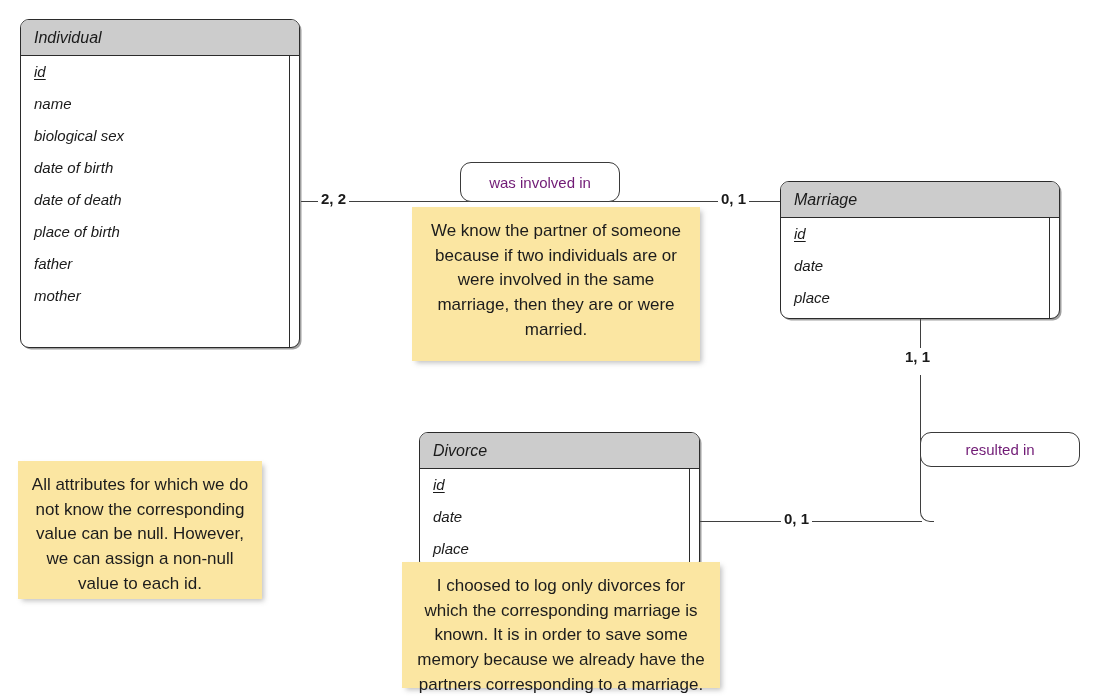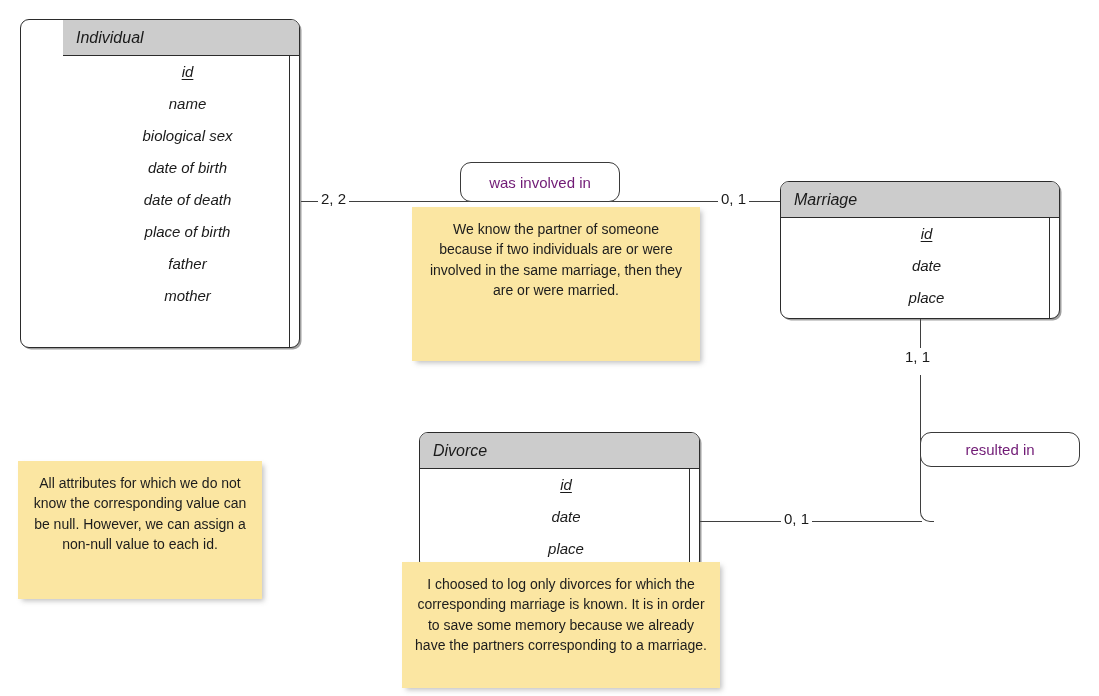--- a/index.html
+++ b/index.html
@@ -40,21 +40,20 @@
     padding-left: 13px;
     font-style: italic;
     font-size: 16px;
     color: #1a1a1a;
     white-space: nowrap;
   }
   .entity-body {
     position: relative;
     box-sizing: border-box;
     height: calc(100% - 36px);
-    text-align: center;
   }
   
   .entity-body::after {
     content: "";
     position: absolute;
     top: 0;
     bottom: 0;
     right: 9px;
     width: 0;
     border-left: 1.3px solid #2b2b2b;
@@ -109,29 +108,30 @@
     background: transparent;
   }
   .card {
     position: absolute;
     font-size: 15px;
     color: #1a1a1a;
     background: #ffffff;
     padding: 0 3px;
     white-space: nowrap;
     z-index: 4;
+    font-weight: bold;
   }
 
   
   .note {
     position: absolute;
     box-sizing: border-box;
     background: #fbe6a2;
     color: #1c1c1c;
-    font-size: 14px;
+    font-size: 17px;
     line-height: 1.45;
     text-align: center;
     padding: 12px 13px;
     box-shadow: 3px 3px 5px -1px rgba(120,120,120,0.45);
     z-index: 8;
   }
   .note-inner {
     display: block;
   }
 </style>
@@ -143,21 +143,21 @@
   <div class="line-h" style="left:301px; top:201px; width:479px;"></div>
   <div class="card" style="left:318px; top:190px;">2, 2</div>
   <div class="card" style="left:718px; top:190px;">0, 1</div>
 
   <div class="line-v" style="left:920px; top:319px; height:37px;"></div>
   <div class="card" style="left:902px; top:348px;">1, 1</div>
   <div class="elbow" style="left:920px; top:375px; width:14px; height:147px;"></div>
   <div class="line-h" style="left:700px; top:521px; width:222px;"></div>
   <div class="card" style="left:781px; top:510px;">0, 1</div>
 
-  <div class="entity" style="left:20px; top:19px; width:280px; height:329px;padding-left:42px;">
+  <div class="entity" style="left:20px; top:19px; width:280px; height:329px;">
     <div class="entity-header">Individual</div>
     <div class="entity-body">
       <div class="attr key"><span>id</span></div>
       <div class="attr"><span>name</span></div>
       <div class="attr"><span>biological sex</span></div>
       <div class="attr"><span>date of birth</span></div>
       <div class="attr"><span>date of death</span></div>
       <div class="attr"><span>place of birth</span></div>
       <div class="attr"><span>father</span></div>
       <div class="attr"><span>mother</span></div>

